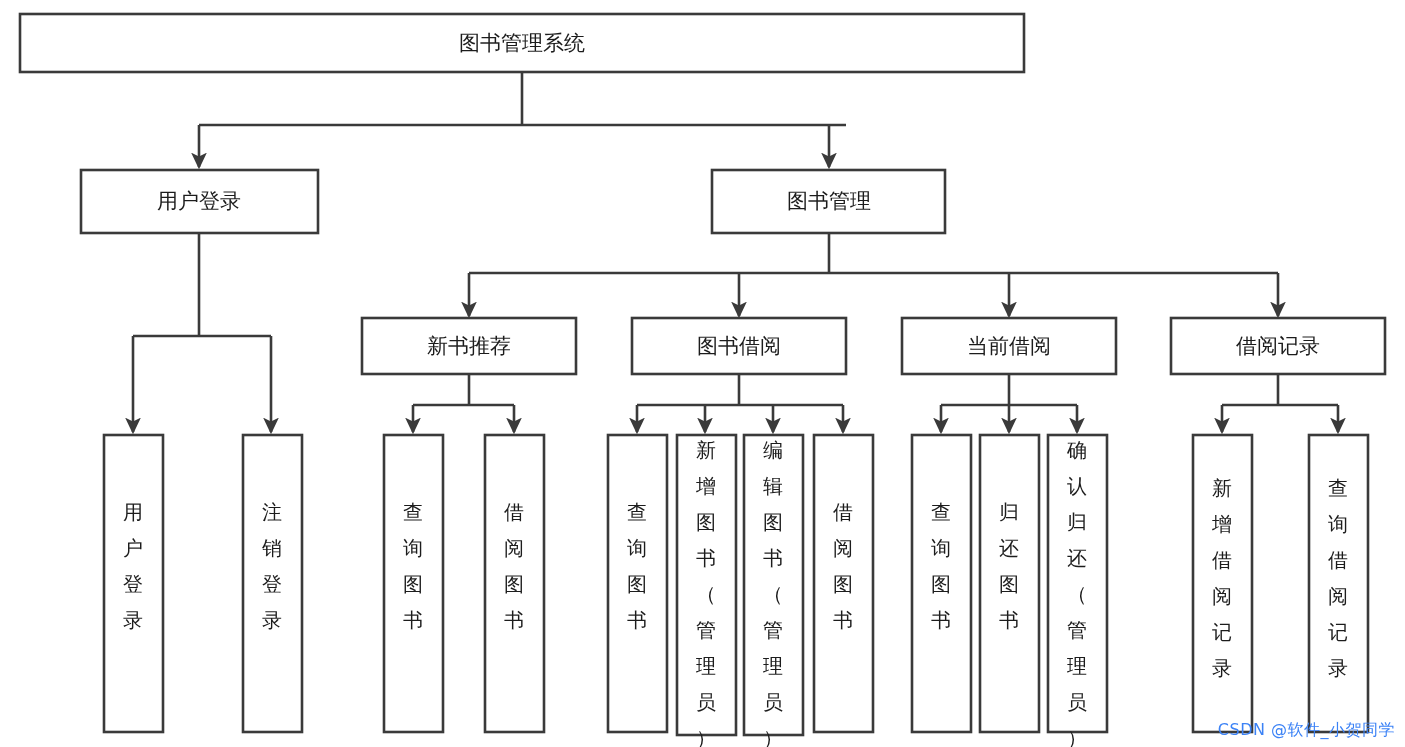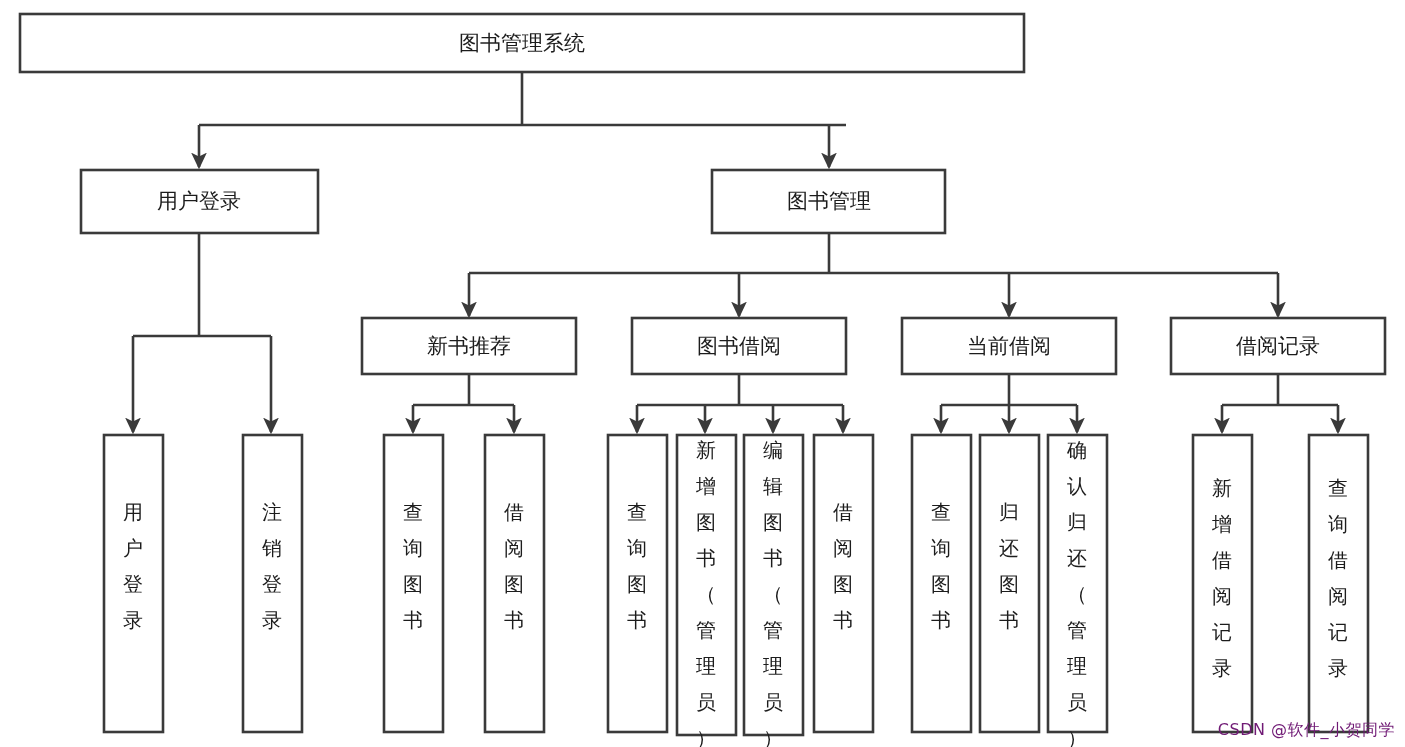--- a/index.html
+++ b/index.html
@@ -46,21 +46,21 @@
     stroke: #3a3a3a;
     stroke-width: 2.6;
     fill: none;
   }
   .watermark {
     position: absolute;
     right: 10px;
     bottom: 6px;
     font-family: "DejaVu Sans", "Liberation Sans", sans-serif;
     font-size: 16px;
-    color: #701a75;
+    color: #3b82f6;
     white-space: nowrap;
     letter-spacing: 0.5px;
     text-align: center;
   }
 </style>
 </head>
 <body>
 
 <div id="diagram-root">
 

